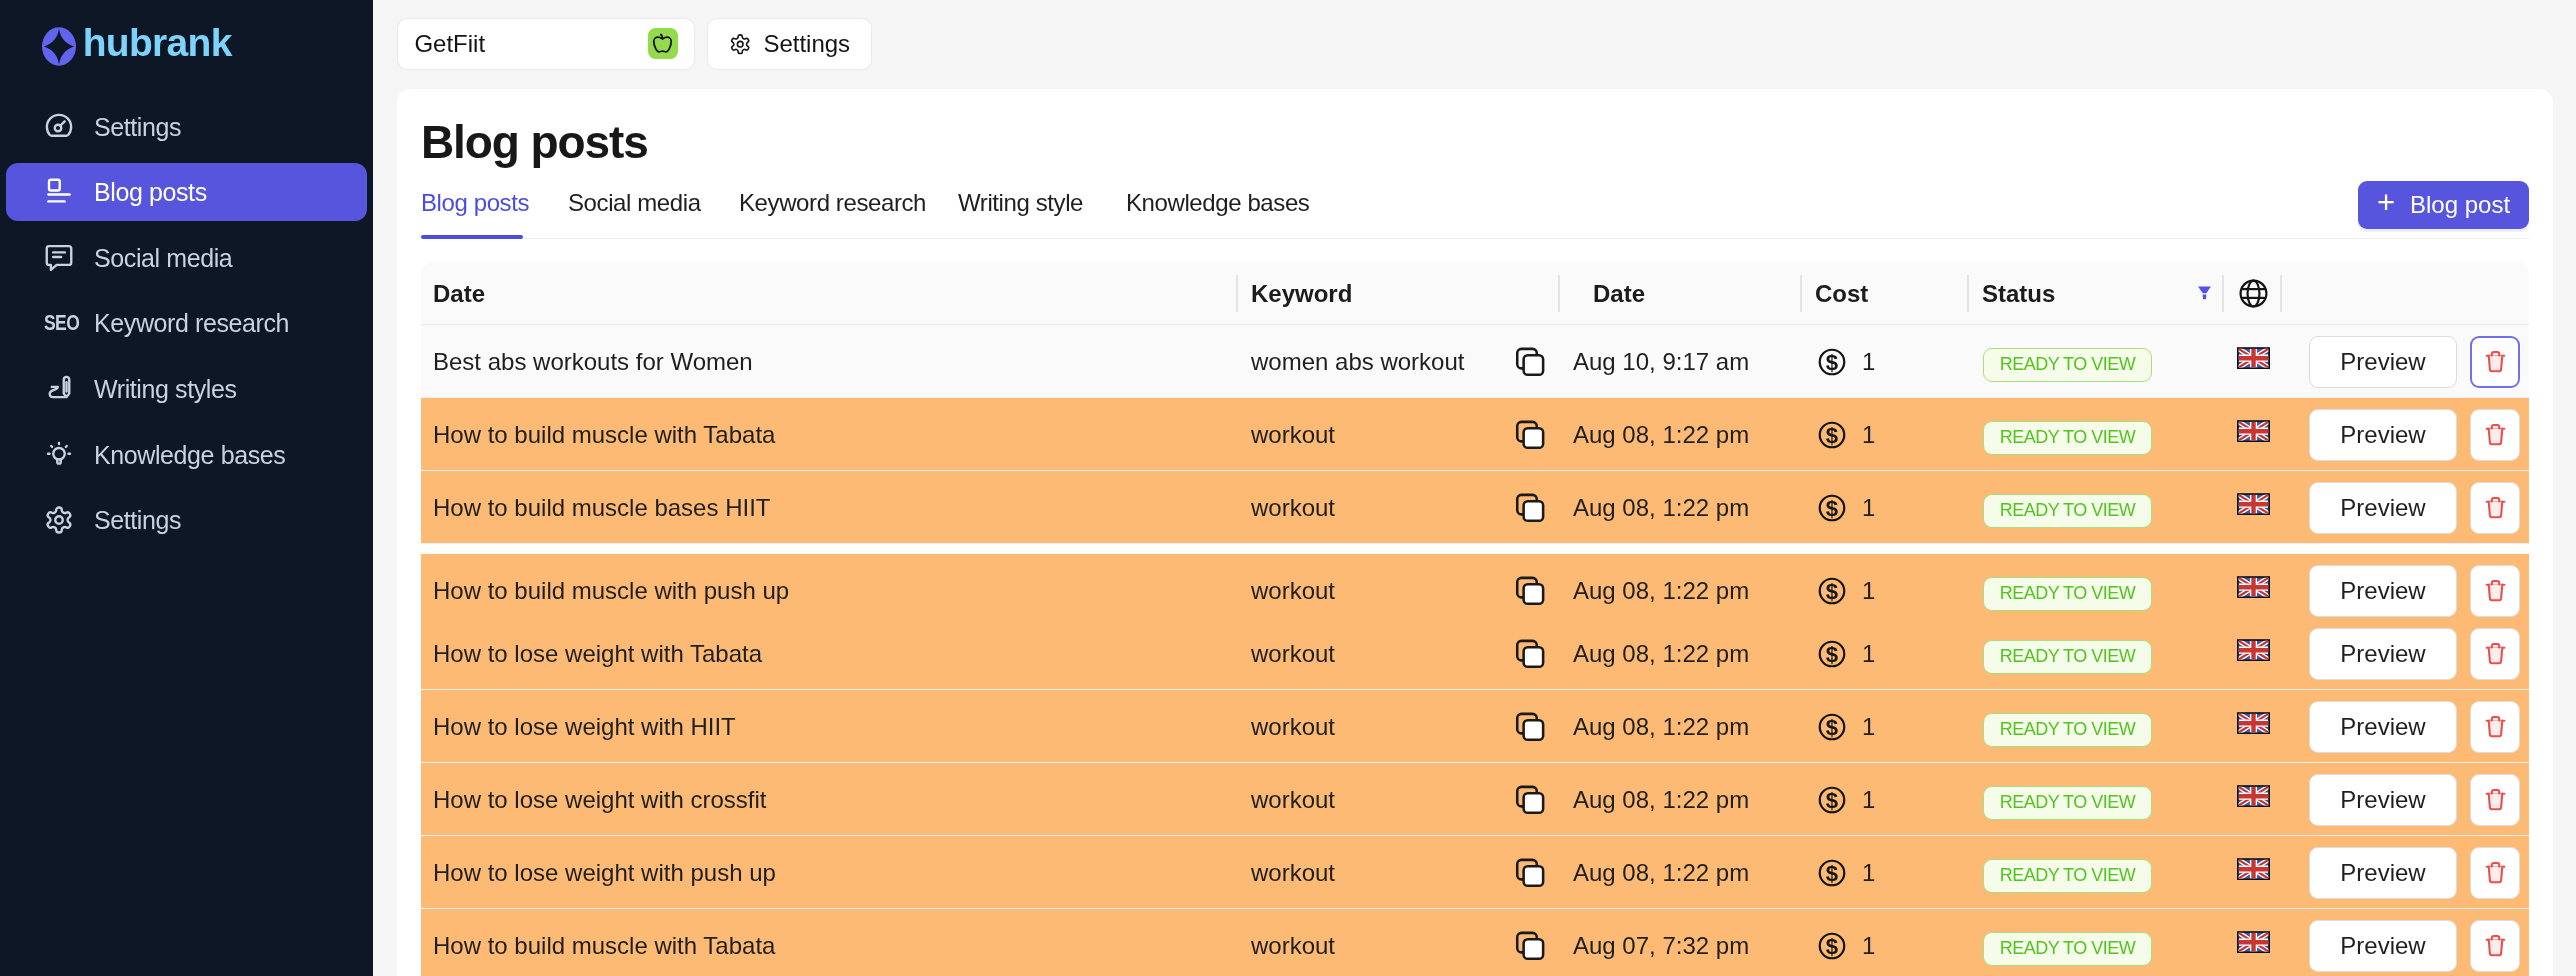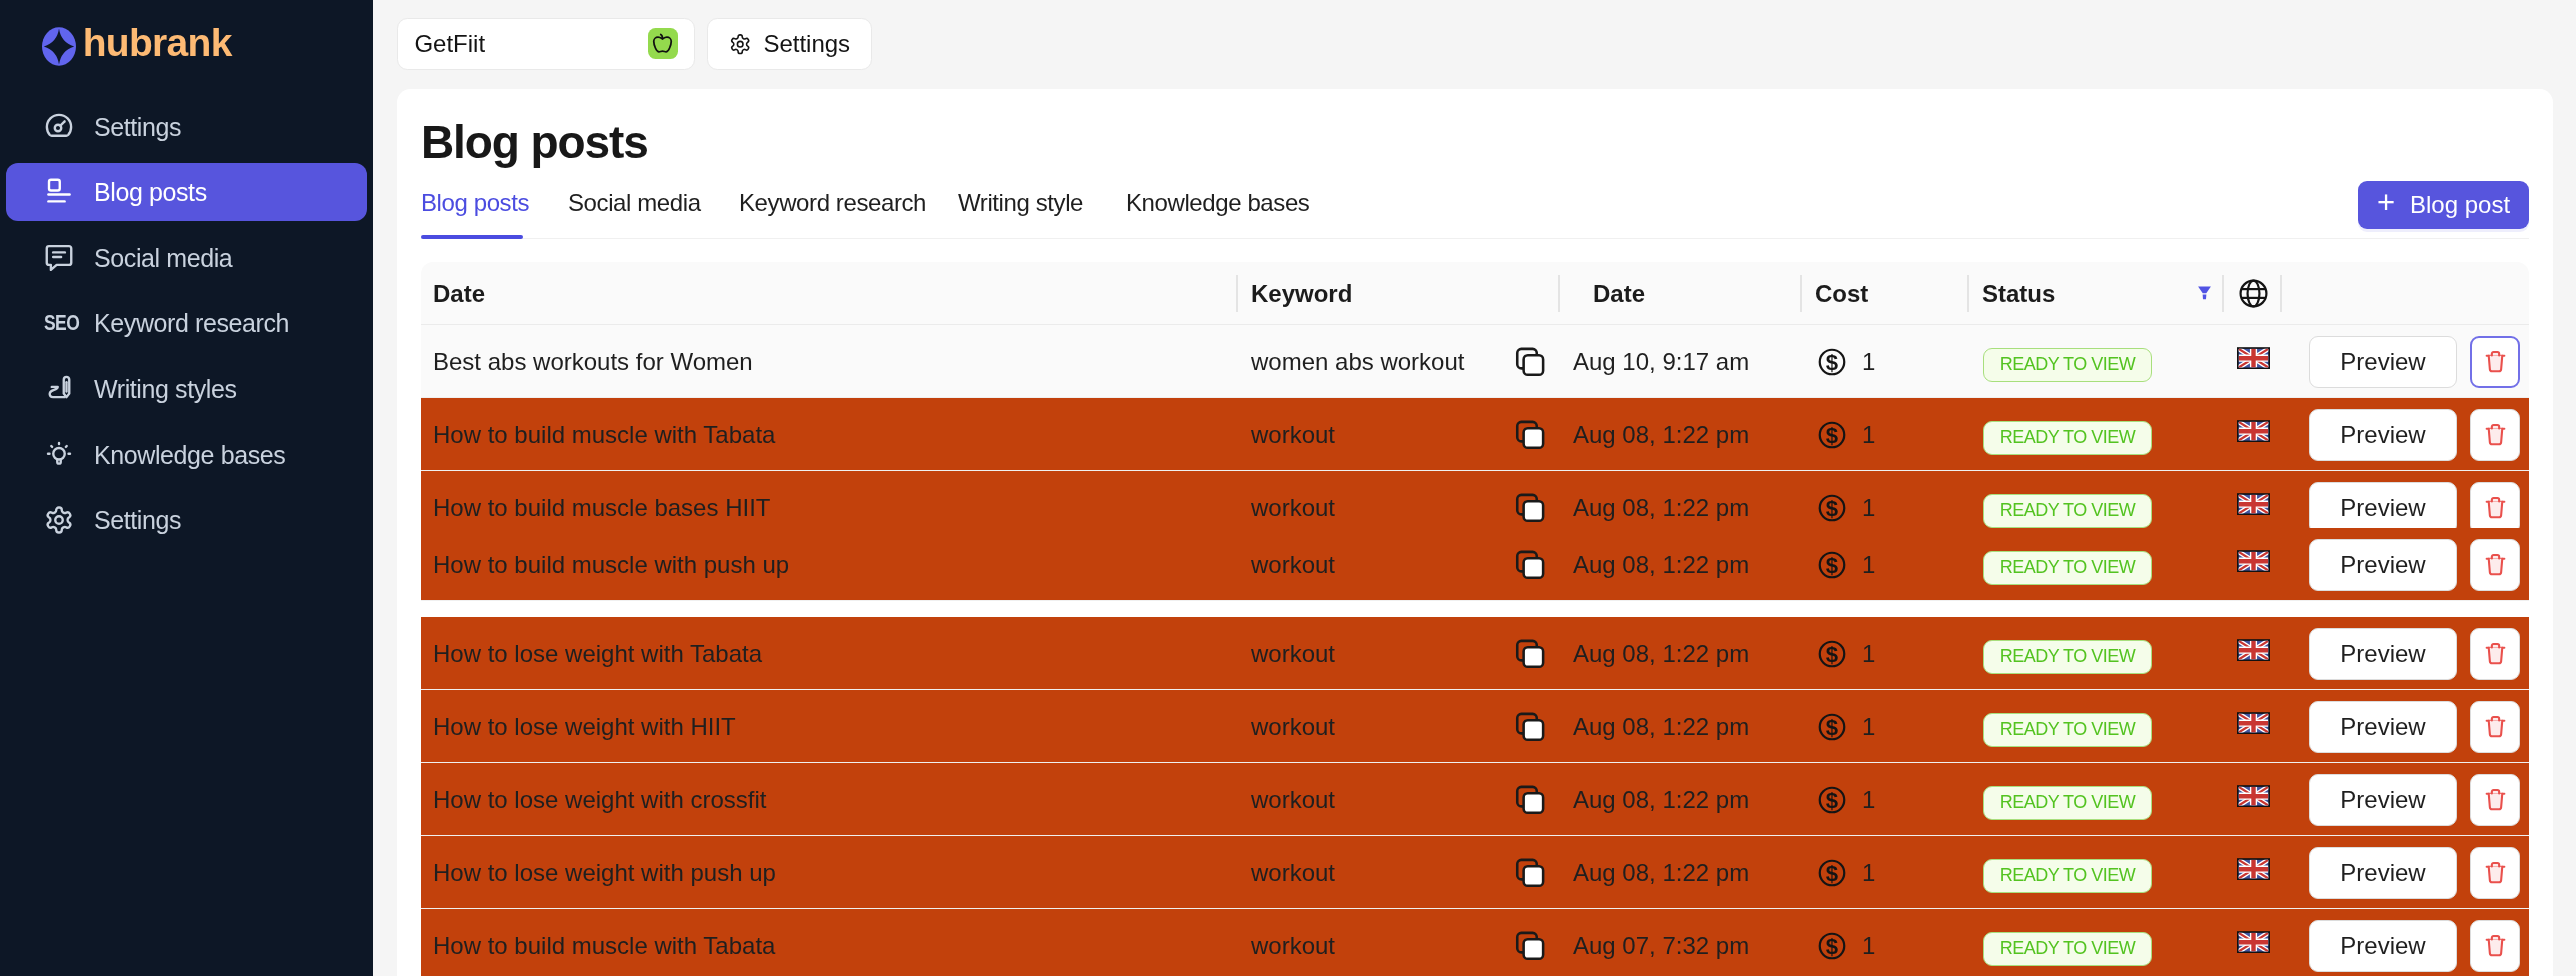--- a/index.html
+++ b/index.html
@@ -1,19 +1,19 @@
 <!DOCTYPE html>
 <html style="font-size:12px"><head><meta charset="utf-8">
 <style>
 * { margin:0; padding:0; box-sizing:border-box; }
 html,body { width:2576px; height:976px; overflow:hidden; background:#f5f5f5;
   font-family:"Liberation Sans", sans-serif; }
 .side { position:absolute; left:0; top:0; width:373px; height:976px; background:#0d1726; }
 .logo { position:absolute; left:42px; top:24px; display:flex; align-items:center; }
-.logo .word { color:#fdba74; font-size:39px; font-weight:700; letter-spacing:-0.7px; margin-left:6.7px; position:relative; top:-3px; }
+.logo .word { color:#7dd3fc; font-size:39px; font-weight:700; letter-spacing:-0.7px; margin-left:6.7px; position:relative; top:-3px; }
 .item { position:absolute; left:6px; width:361px; height:58px; border-radius:12px;
   display:flex; align-items:center; padding-left:38px; color:#c9d2de; font-size:25px; letter-spacing:-0.4px; }
 .item .mi { width:30px; flex:0 0 30px; }
 .item .seo { width:30px; flex:0 0 30px; font-weight:800; font-size:22.4px; letter-spacing:-0.7px;
   transform:scaleX(0.78); transform-origin:left center; white-space:nowrap; overflow:visible; }
 .item .lb { margin-left:20px; white-space:nowrap; }
 .item.active { background:#5755dd; color:#fff; }
 .select { position:absolute; left:397px; top:18px; width:298px; height:52px; background:#fff;
   border:1.5px solid #e9e9e9; border-radius:10.4px; display:flex; align-items:center; padding-left:16.4px;
   font-size:24px; color:#141414; }
@@ -35,21 +35,21 @@
   border:none; border-radius:9px; color:#fff; font-size:24px; font-family:inherit;
   display:flex; align-items:center; justify-content:center; gap:15px;
   box-shadow:0 3px 0 rgba(90,84,221,0.10); }
 .newbtn .pl { font-size:31px; font-weight:300; margin-top:-3.7px; }
 .tbl { position:absolute; left:24px; top:173px; width:2108px; }
 .hdr { position:absolute; top:0; height:63px; width:2108px; background:#fafafa;
   border-radius:12px 12px 0 0; border-bottom:1.5px solid #ebebeb; font-size:24px; color:#1c1c1c; }
 .hc { position:absolute; top:0; height:63px; display:flex; align-items:center; font-weight:700; }
 .sep { position:absolute; top:12.7px; height:37px; width:1.5px; background:#e4e4e4; }
 .row { position:absolute; height:73px; width:2108px; border-bottom:1.5px solid #f0f0f0;
-  font-size:24px; color:#1f1f1f; background:#c2410c; }
+  font-size:24px; color:#1f1f1f; background:#fdba74; }
 .row.hov { background:#fafafa; }
 .c { position:absolute; top:0; height:73px; display:flex; align-items:center; }
 .badge { display:inline-flex; align-items:center; height:34px; padding:0 15.7px;
   border:1.5px solid #a8df7d; background:#f5fdea; border-radius:9px;
   color:#53c320; font-size:18px; letter-spacing:-0.5px; position:relative; top:3px; }
 .pv { width:148px; height:52px; background:#fff; border:1.5px solid #dcdcdc; border-radius:9px;
   font-size:24px; color:#1f1f1f; font-family:inherit; }
 .del { width:50px; height:52px; background:#fff; border:1.5px solid #dcdcdc; border-radius:9px;
   display:flex; align-items:center; justify-content:center; }
 .del.first { border:2.2px solid #7270e8; }
@@ -319,21 +319,21 @@
 <div class="c" style="left:2049px">
           <button class="del">
             <svg width="25" height="27" viewBox="0 0 24 24" fill="none" stroke="#e9504c" stroke-width="2" stroke-linecap="round" stroke-linejoin="round">
               <path d="M3.5 6.5h17"></path>
               <path d="M18.5 6.5l-1.1 13a2 2 0 0 1-2 1.8H8.6a2 2 0 0 1-2-1.8l-1.1-13" fill="#fdecec"></path>
               <path d="M8.5 6.2V4.4a1.6 1.6 0 0 1 1.6-1.6h3.8a1.6 1.6 0 0 1 1.6 1.6v1.8" fill="#fdecec"></path>
             </svg>
           </button>
         </div>
 </div>
-<div class="row" style="top:266px">
+<div class="row" style="top:292px">
 <div class="c" style="left:12px">How to build muscle with push up</div>
 <div class="c" style="left:830px">workout</div>
 <div class="c cp" style="left:1094px;top:0.7px">
           <svg width="30" height="30" viewBox="0 0 40 40" fill="none" stroke="#1a1a1a" stroke-width="3.4" stroke-linejoin="round">
             <rect x="3" y="2.5" width="26" height="26" rx="5.5"></rect>
             <rect x="11.5" y="11" width="26" height="26" rx="5.5" fill="#ffffff"></rect>
           </svg>
         </div>
 <div class="c" style="left:1152px">Aug 08, 1:22 pm</div>
 <div class="c" style="left:1397px">

